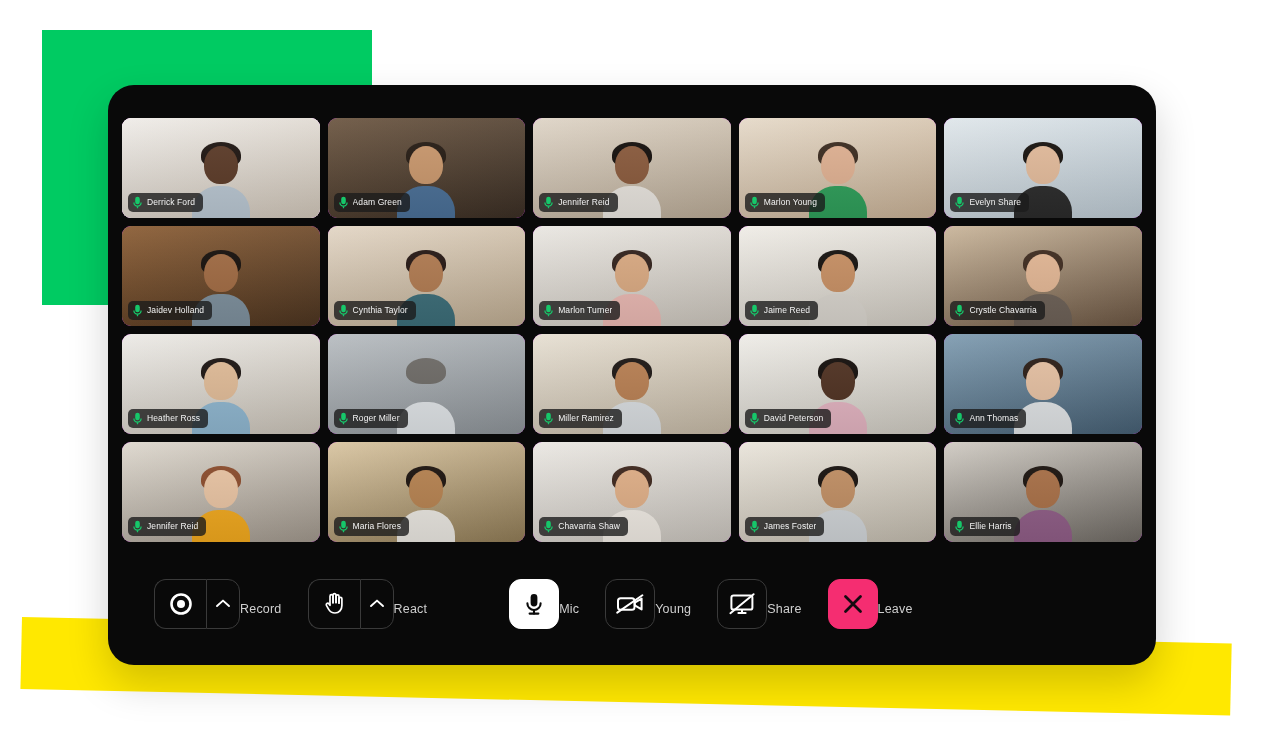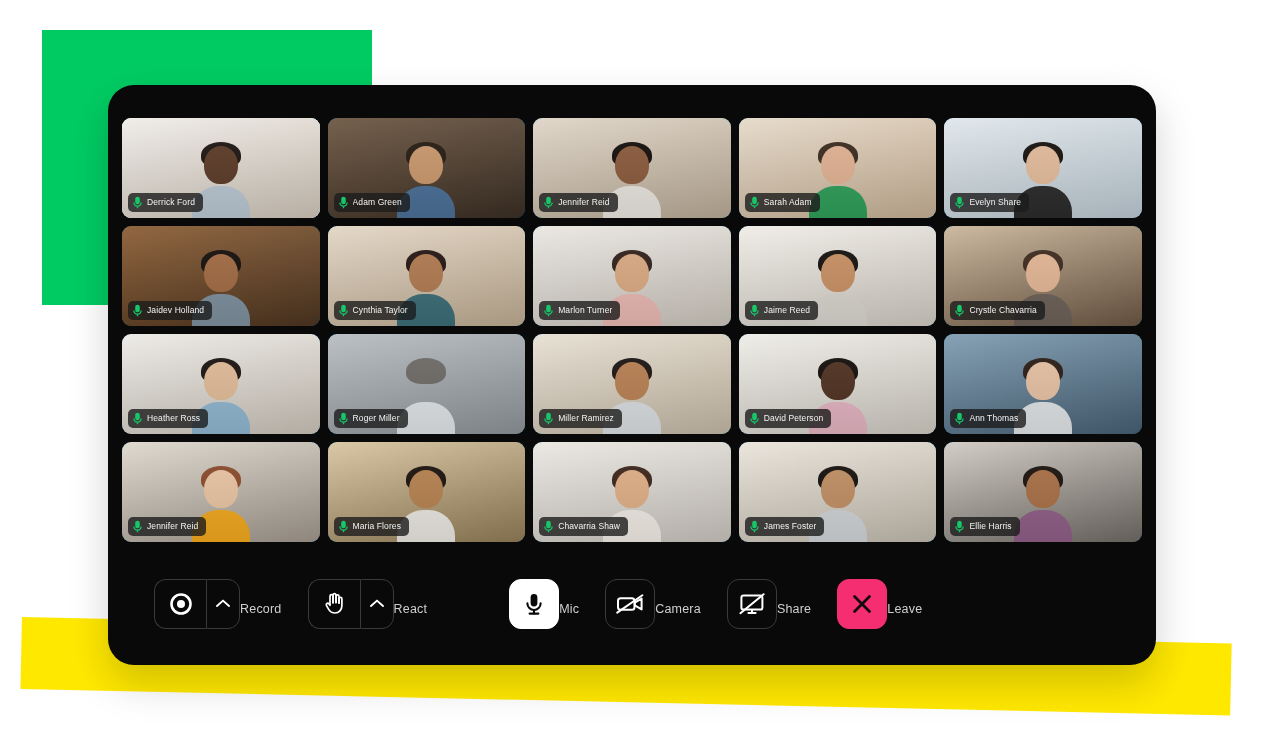--- a/index.html
+++ b/index.html
@@ -45,21 +45,21 @@
     margin:33px 14px 0 14px;
     display:grid;
     grid-template-columns:repeat(5, 1fr);
     grid-template-rows:repeat(4, 100px);
     gap:8px;
   }
   .tile{
     position:relative;
     border-radius:9px;
     overflow:hidden;
-    background:#0369a1;
+    background:#d946ef;
   }
   .tile .bg{ position:absolute; inset:0; }
   
   .tile .bg::after{
     content:""; position:absolute; inset:0;
     background:linear-gradient(180deg, rgba(255,255,255,.07) 0%, rgba(0,0,0,.10) 100%);
   }
   .tile .person{
     position:absolute; left:50%; bottom:-6px;
     transform:translateX(-50%);
@@ -207,21 +207,21 @@
               <div class="hair" style="background:#3a2a1e"></div>
               <div class="head" style="background:#e0b192"></div>
             </div>
           </div>
           <div class="name-pill">
             <svg class="mic-ico" viewBox="0 0 9 13">
               <rect x="2.2" y="0.8" width="4.6" height="7.4" rx="2.3" fill="#16C76A"></rect>
               <path d="M0.9 6.6a3.6 3.6 0 0 0 7.2 0" fill="none" stroke="#16C76A" stroke-width="1.3"></path>
               <path d="M4.5 10.2v2" stroke="#16C76A" stroke-width="1.3"></path>
             </svg>
-            <span class="nm">Sarah Adam</span>
+            <span class="nm">Marlon Young</span>
           </div>
         </div>
         <div class="tile">
           <div class="bg" style="background:linear-gradient(160deg,#dfe6ea 0%,#b9c6cf 100%)">
             <div class="person">
               <div class="body" style="background:#2b2b2b"></div>
               <div class="hair" style="background:#16110d"></div>
               <div class="head" style="background:#e3bb9b"></div>
             </div>
           </div>
@@ -556,21 +556,21 @@
       <div class="ctrl">
         <div class="sq">
           <span>
             <svg width="30" height="24" viewBox="0 0 30 24">
               <rect x="3" y="6.2" width="16.5" height="11.6" rx="2.6" fill="none" stroke="#fff" stroke-width="2"></rect>
               <path d="M19.8 10.6 L26.6 6.6 v10.8 l-6.8-4z" fill="none" stroke="#fff" stroke-width="2" stroke-linejoin="round"></path>
               <path d="M2.2 20.6 L27.4 3.2" stroke="#fff" stroke-width="2" stroke-linecap="round"></path>
             </svg>
           </span>
         </div>
-        <div class="lbl">Camera</div>
+        <div class="lbl">Young</div>
       </div>
 
       <div class="ctrl">
         <div class="sq">
           <span>
             <svg width="28" height="24" viewBox="0 0 28 24">
               <rect x="3.4" y="3.6" width="21" height="14" rx="2.2" fill="none" stroke="#fff" stroke-width="2"></rect>
               <path d="M10.4 21h7.2" stroke="#fff" stroke-width="2" stroke-linecap="round"></path>
               <path d="M14 17.6V21" stroke="#fff" stroke-width="2"></path>
               <path d="M2.4 21.2 L25.6 2.2" stroke="#fff" stroke-width="2" stroke-linecap="round"></path>

